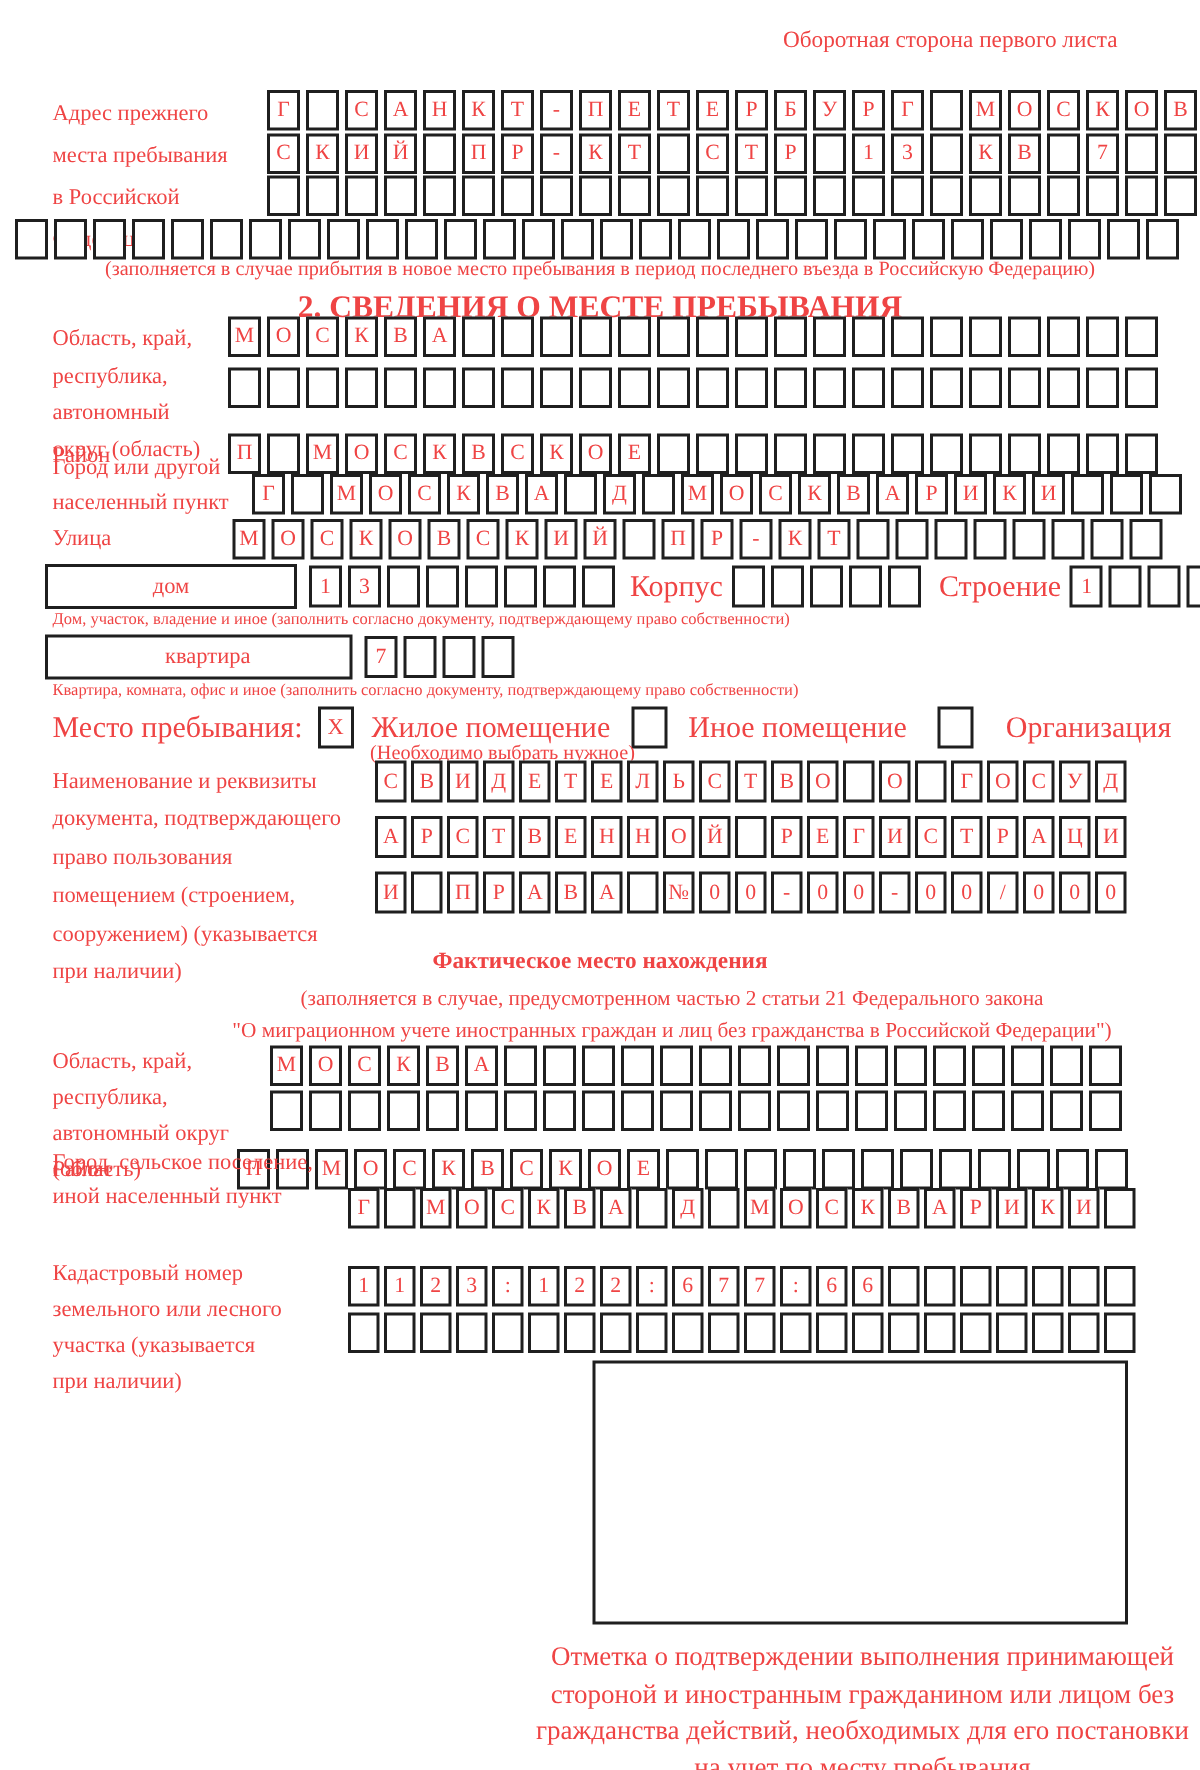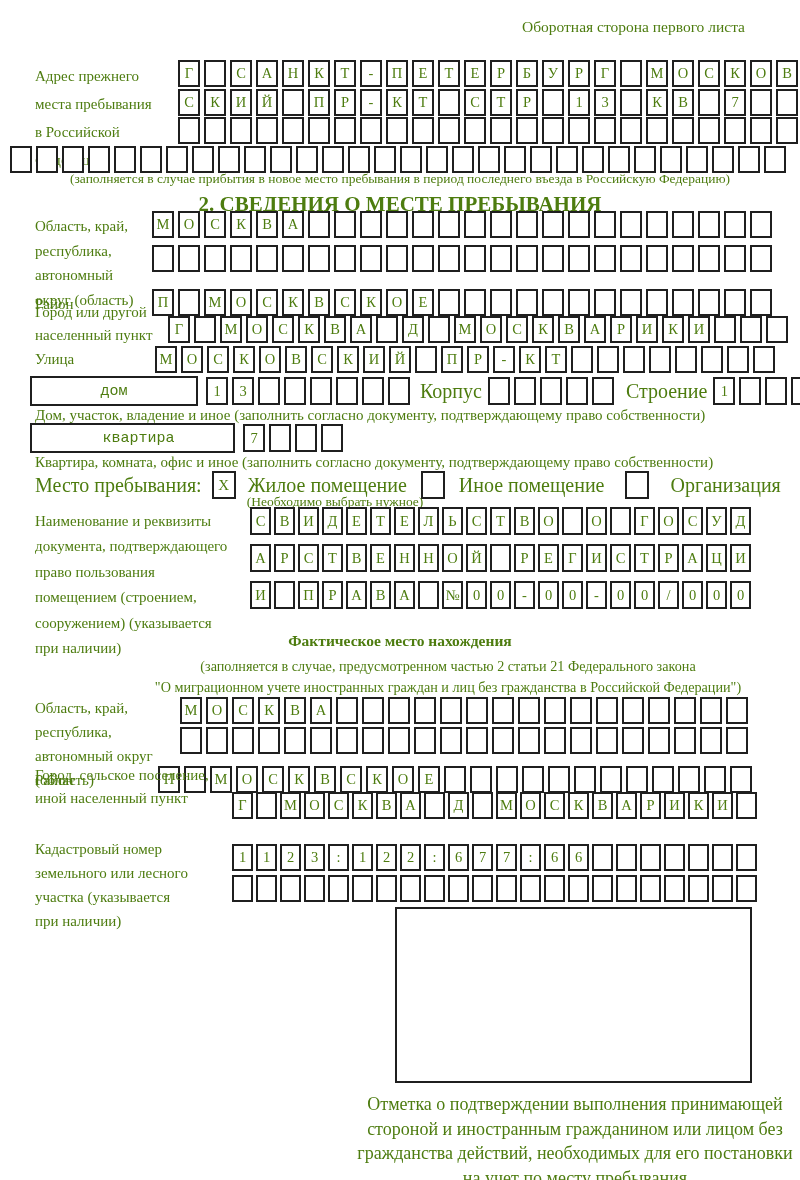--- a/index.html
+++ b/index.html
@@ -1,44 +1,44 @@
 <!DOCTYPE html>
 <html><head>
 <meta charset="utf-8">
 <style>
   html,body{margin:0;padding:0;background:#ffffff;}
   .page{
     position:relative;
     width:800px;height:1180px;
     background:#ffffff;
     font-family:"Liberation Serif","DejaVu Serif",serif;
-    color:#4d7c0f;
+    color:#ef4444;
     overflow:hidden;
   }
   .abs{position:absolute;}
   .corner{top:18px;left:0;right:55px;text-align:right;font-size:15.5px;}
   .lbl{font-size:15px;white-space:pre-line;}
   .center{left:0;width:100%;text-align:center;}
   .title{font-weight:bold;font-size:16.5px;}
   .note{font-size:13.5px;}
-  .caption{font-size:15px;}
+  .caption{font-size:11px;}
   .cells{display:flex;gap:4px;}
   .cells .cell{
     flex:0 0 auto;width:22px;height:27px;box-sizing:border-box;
     border:2px solid #1f1f1f;background:#fff;
     display:flex;align-items:center;justify-content:center;
     font-size:14.5px;line-height:1;
   }
   .cells.g3{gap:3px;}
   .cells.g3 .cell{width:21px;height:27px;}
   .cells.h28 .cell{height:28px;}
   .flexrow{display:flex;align-items:center;}
   .bigbox{
     box-sizing:border-box;border:2px solid #1f1f1f;height:30px;
-    display:flex;align-items:center;justify-content:center;font-size:15px;font-family:Liberation Mono, monospace;
+    display:flex;align-items:center;justify-content:center;font-size:15px;
   }
   .chk{
     flex:0 0 auto;width:24px;height:28px;box-sizing:border-box;
     border:2px solid #1f1f1f;display:flex;align-items:center;justify-content:center;
     font-size:15px;
   }
   .optlbl{font-size:20px;}
   .stamp-box{box-sizing:border-box;border:2px solid #1f1f1f;background:#fff;}
   .stamp-caption{font-size:18px;line-height:24.5px;text-align:center;}
   .fnote{font-size:14.2px;padding-left:48px;}

